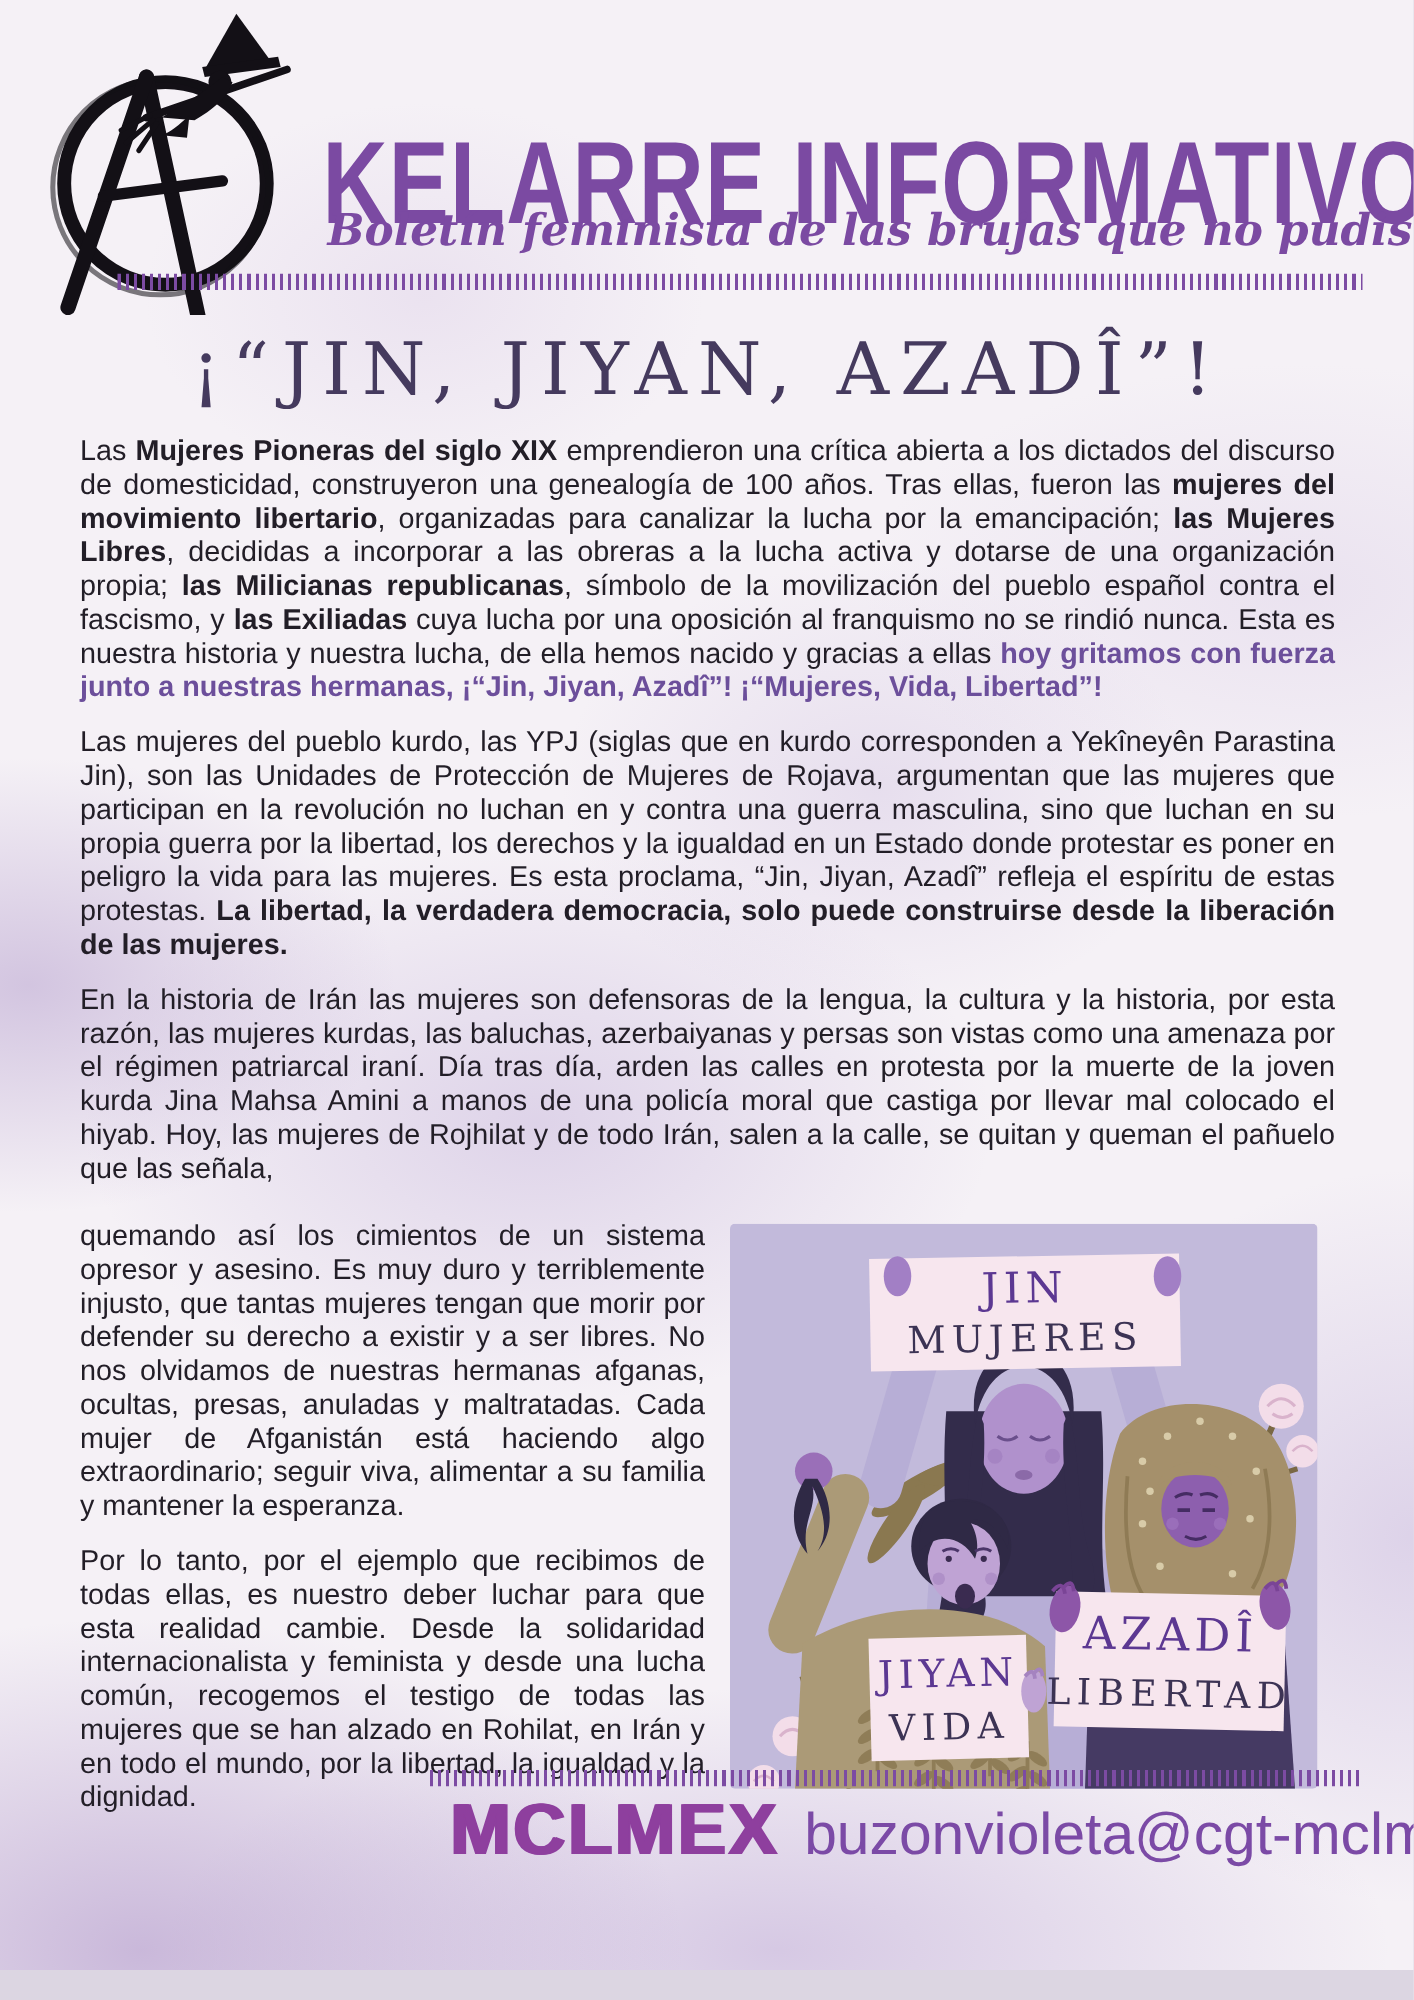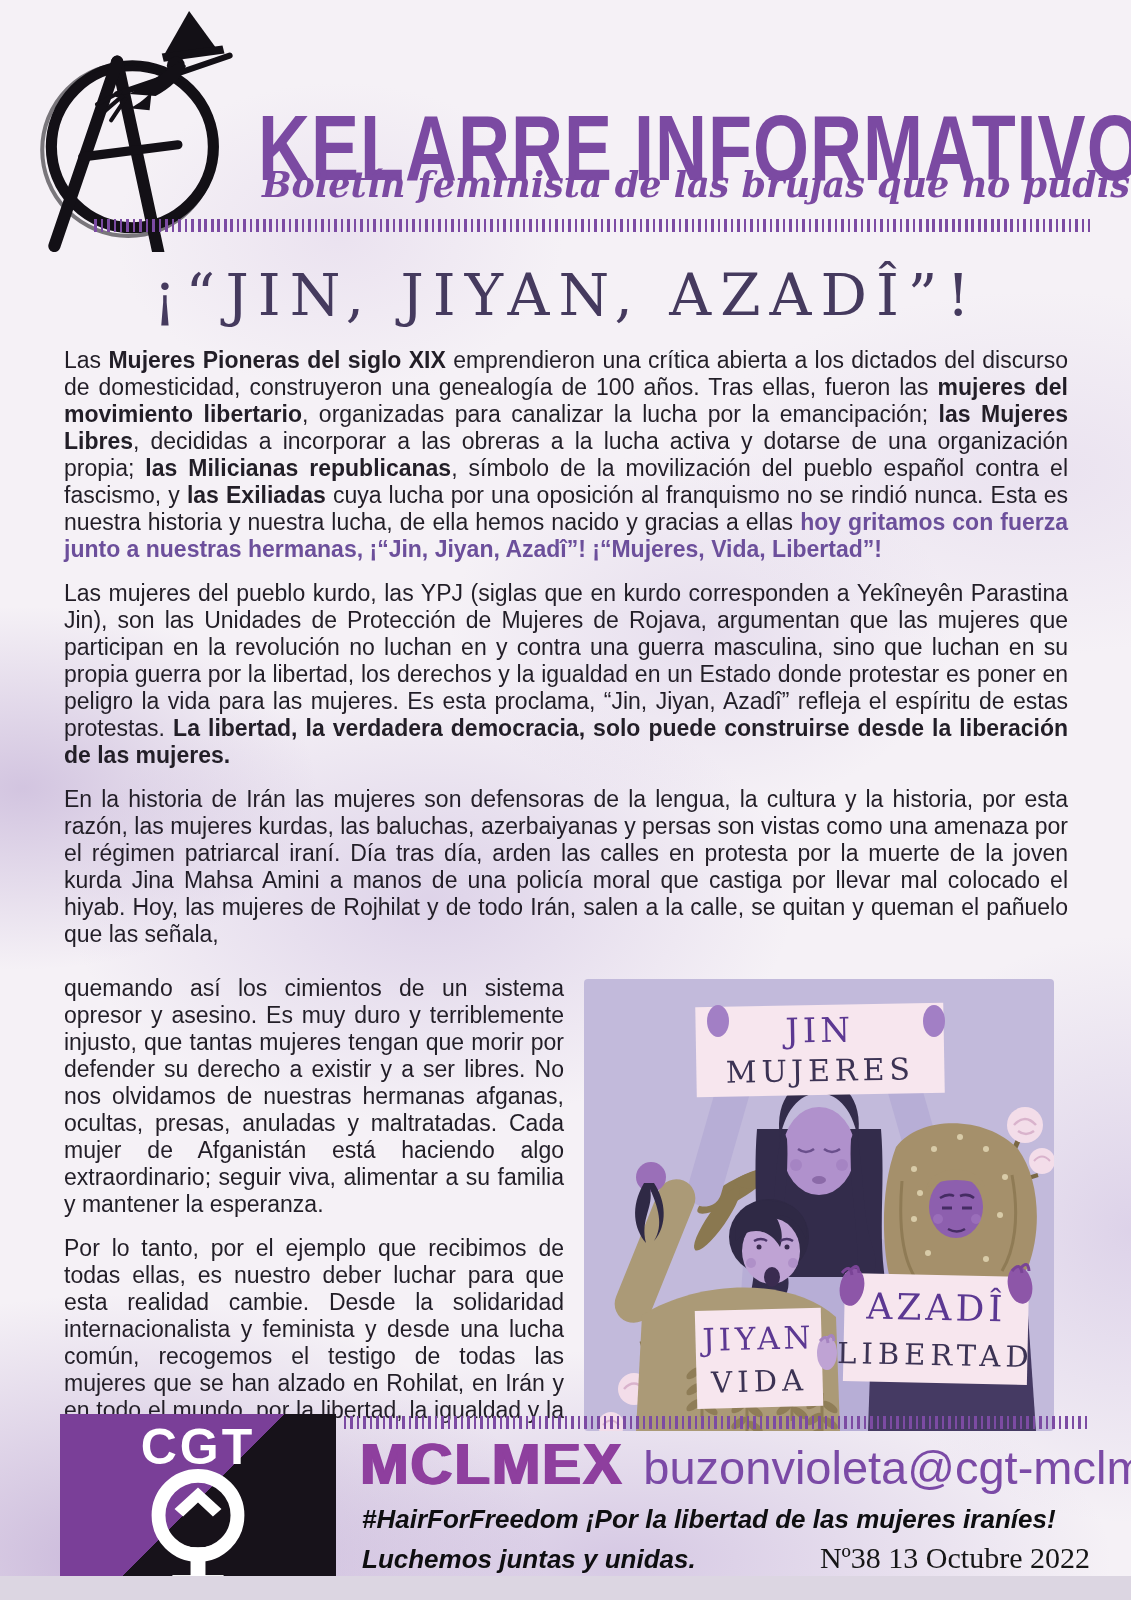--- a/index.html
+++ b/index.html
@@ -248,40 +248,21 @@
             <path d="M428,292 q8,-10 10,2 M436,290 q8,-10 9,2" stroke="#7a4496" stroke-width="3" fill="none"></path>
           </g>
         </svg>
       </figure>
     </div>
   </main>
 
   <footer class="footerbar">
     <div class="ticks foot-ticks"></div>
 
-    <div class="cgt-box">
-      <div class="cgt-word">CGT</div>
-      <div class="venus">
-        <svg width="128" height="160" viewBox="0 0 120 150" aria-hidden="true">
-          <circle cx="60" cy="50" r="37" fill="none" stroke="#fff" stroke-width="13"></circle>
-          <rect x="53" y="88" width="14" height="50" fill="#fff"></rect>
-          <rect x="36" y="106" width="48" height="13" fill="#fff"></rect>
-          <path d="M38,44 L60,24 L82,44 L74,51 L60,38 L46,51 Z" fill="#fff"></path>
-          <path d="M26,56 A34,34 0 0 0 94,56 A34,24 0 0 1 26,56 Z" fill="#fff"></path>
-        </svg>
-      </div>
-    </div>
 
     <div class="brandrow">
       <span class="brand">MCLMEX</span>
       <span class="email">buzonvioleta@cgt-mclmex.org</span>
     </div>
 
-    <div class="slogans">
-      <div class="slogan1">#HairForFreedom ¡Por la libertad de las mujeres iraníes!</div>
-      <div class="slogan-row">
-        <span class="slogan2">Luchemos juntas y unidas.</span>
-        <span class="issue">Nº38 13 Octubre 2022</span>
-      </div>
-    </div>
   </footer>
 
 </div>
 
 </body></html>

